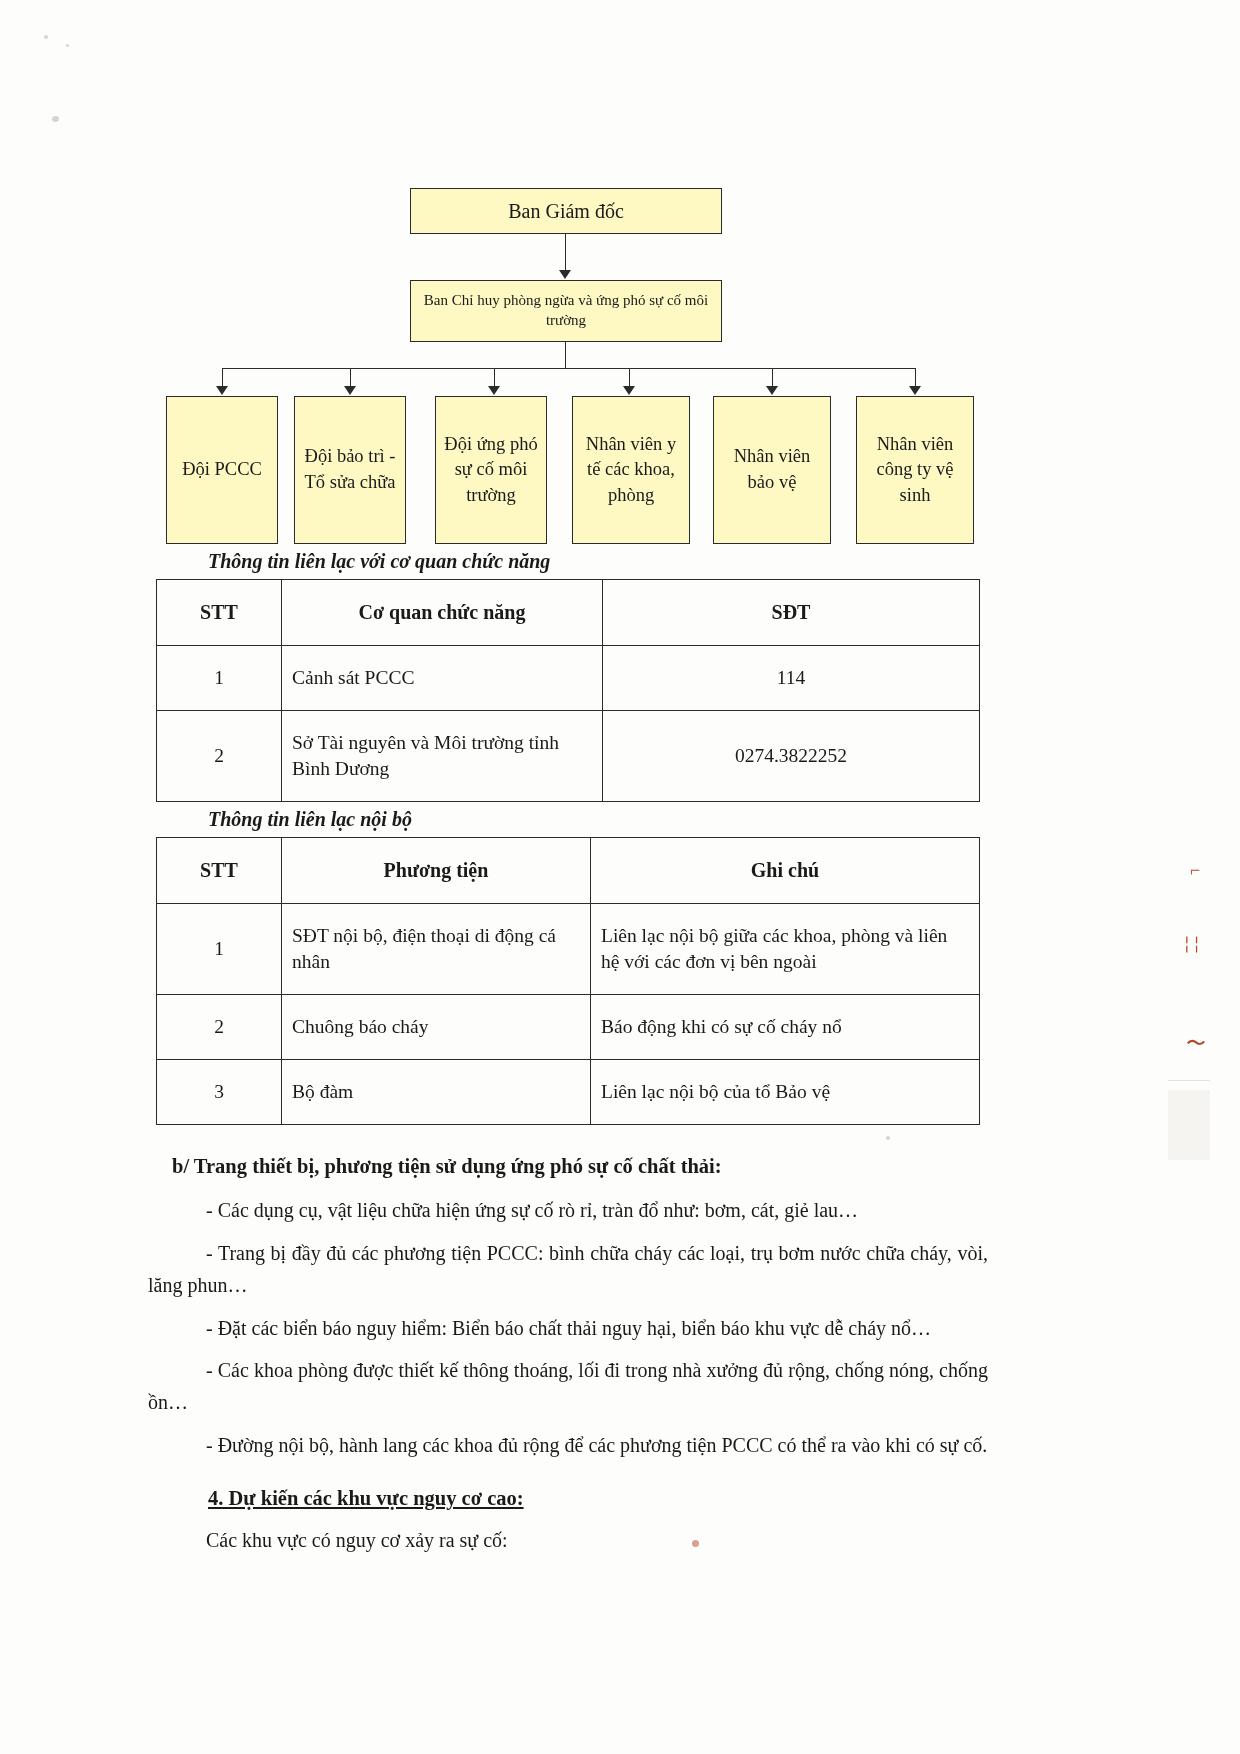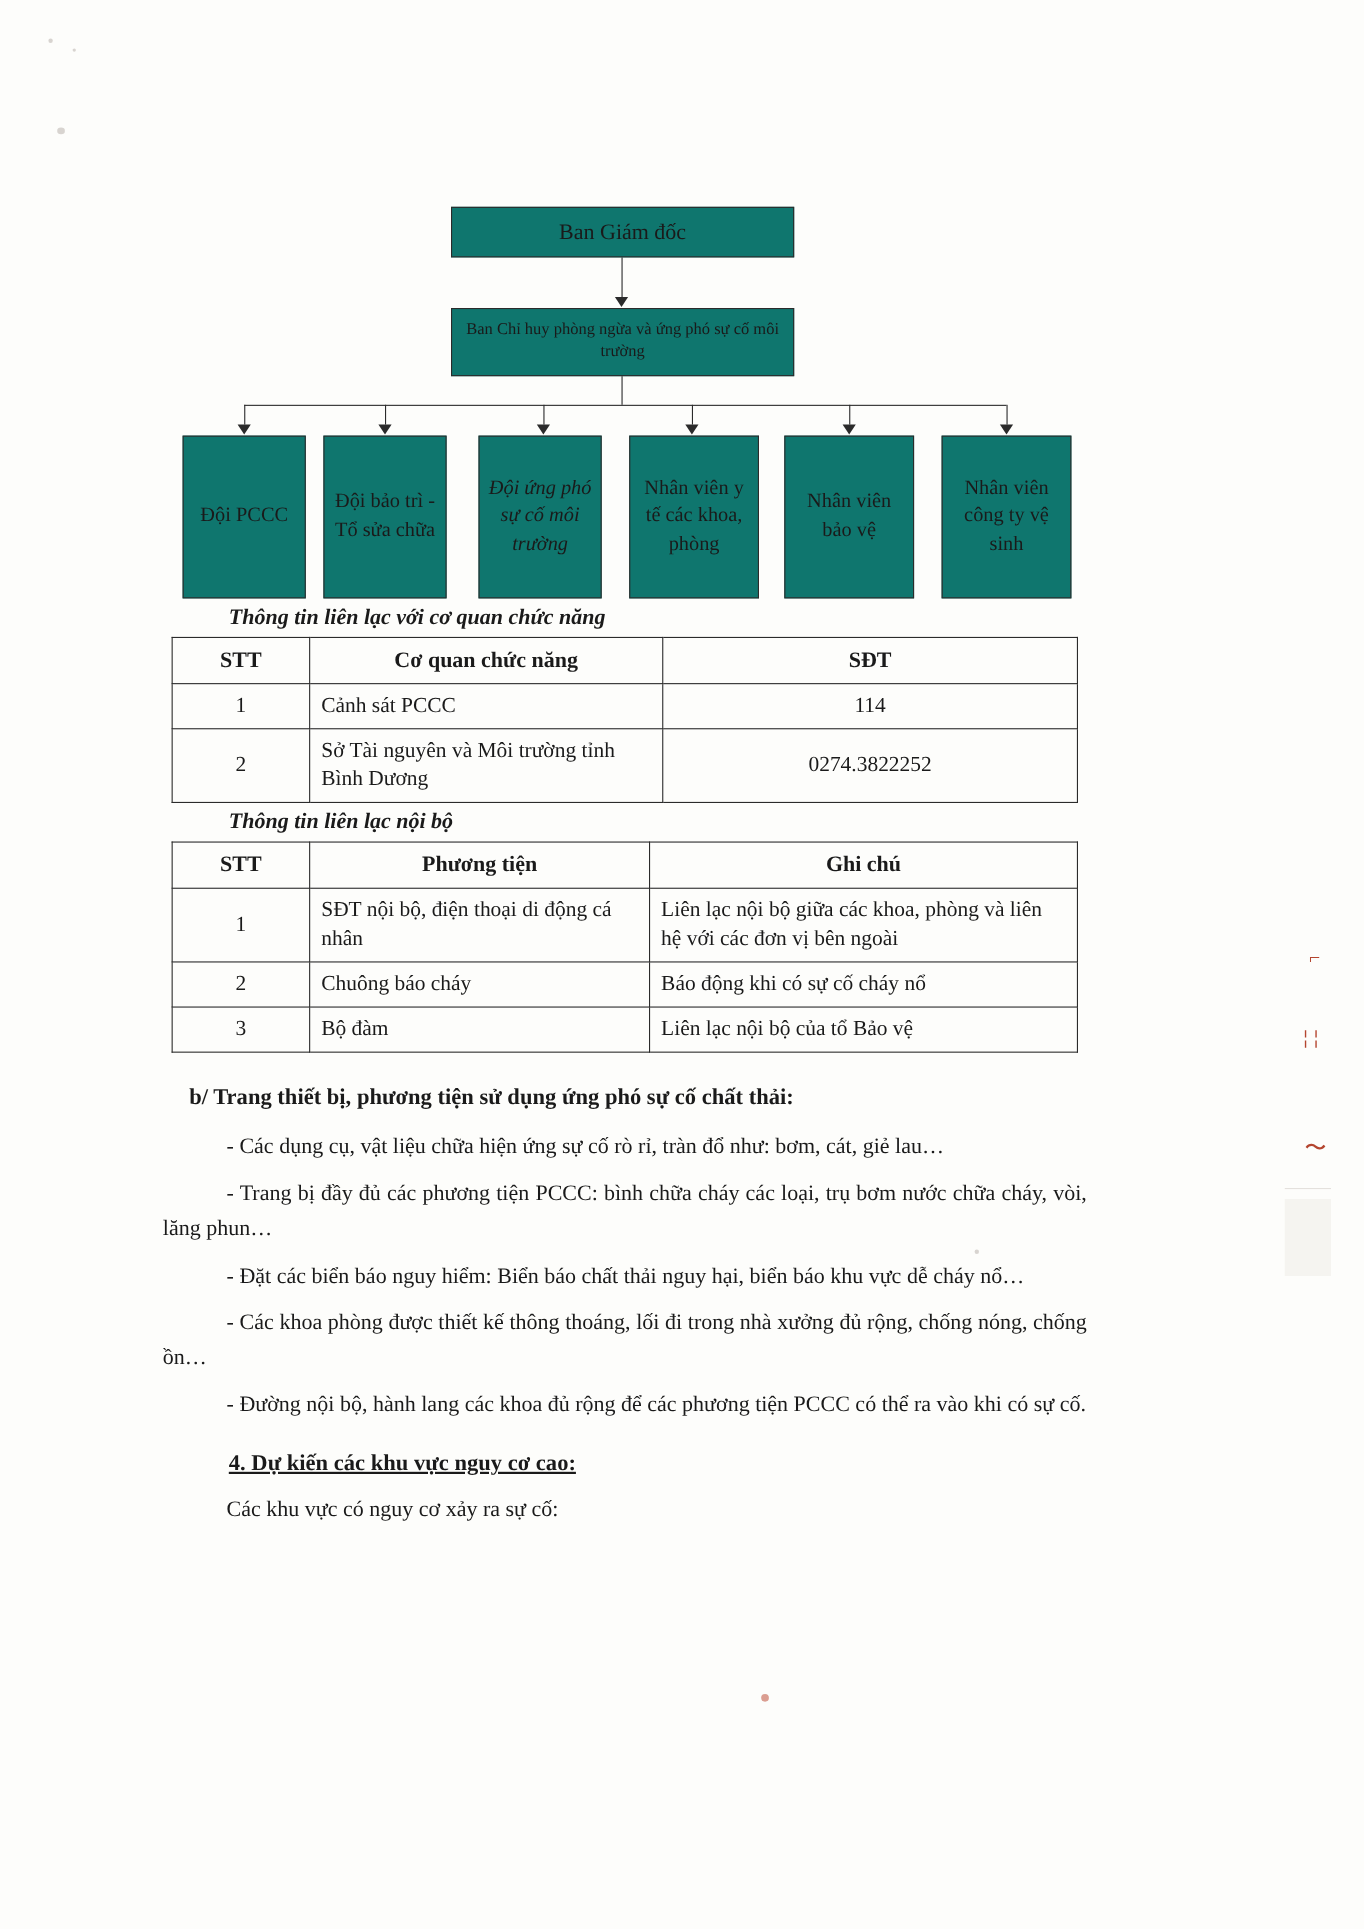--- a/index.html
+++ b/index.html
@@ -46,42 +46,42 @@
 
   
   .org {
     position: relative;
     height: 440px;
     margin: 0 0 4px 0;
   }
   .node {
     position: absolute;
     border: 1.4px solid #2b2b2b;
-    background: #0f766e;
+    background: #fef9c3;
     display: flex;
     align-items: center;
     justify-content: center;
     text-align: center;
     font-size: 20px;
     line-height: 1.32;
     padding: 4px 6px;
     box-sizing: border-box;
   }
   .node.top      { left: 262px;  top: 84px;  width: 312px; height: 46px; }
   .node.second   { left: 262px;  top: 176px; width: 312px; height: 62px; font-size: 15px; }
   .leaf {
     top: 292px;
     height: 148px;
     width: 112px;
     font-size: 18.5px;
     line-height: 1.38;
   }
   .leaf.l1 { left: 18px;  }
   .leaf.l2 { left: 146px; }
-  .leaf.l3 { left: 287px; font-style: italic; }
+  .leaf.l3 { left: 287px; }
   .leaf.l4 { left: 424px; width: 118px; }
   .leaf.l5 { left: 565px; width: 118px; }
   .leaf.l6 { left: 708px; width: 118px; }
 
   .ln { position: absolute; background: #2b2b2b; }
   .v  { width: 1.4px; }
   .h  { height: 1.4px; }
   .arrow {
     position: absolute;
     width: 0; height: 0;
@@ -99,21 +99,21 @@
   }
   table.doc {
     border-collapse: collapse;
     width: 824px;
     margin-left: 8px;
     table-layout: fixed;
   }
   table.doc td, table.doc th {
     border: 1.3px solid #2b2b2b;
     font-size: 19.5px;
-    padding: 7px 10px;
+    padding: 19px 10px;
     vertical-align: middle;
     line-height: 1.34;
   }
   table.doc th {
     text-align: center;
     font-weight: bold;
     font-size: 20px;
   }
   .c-stt  { width: 104px; text-align: center; }
   .c-mid  { width: 300px; }

